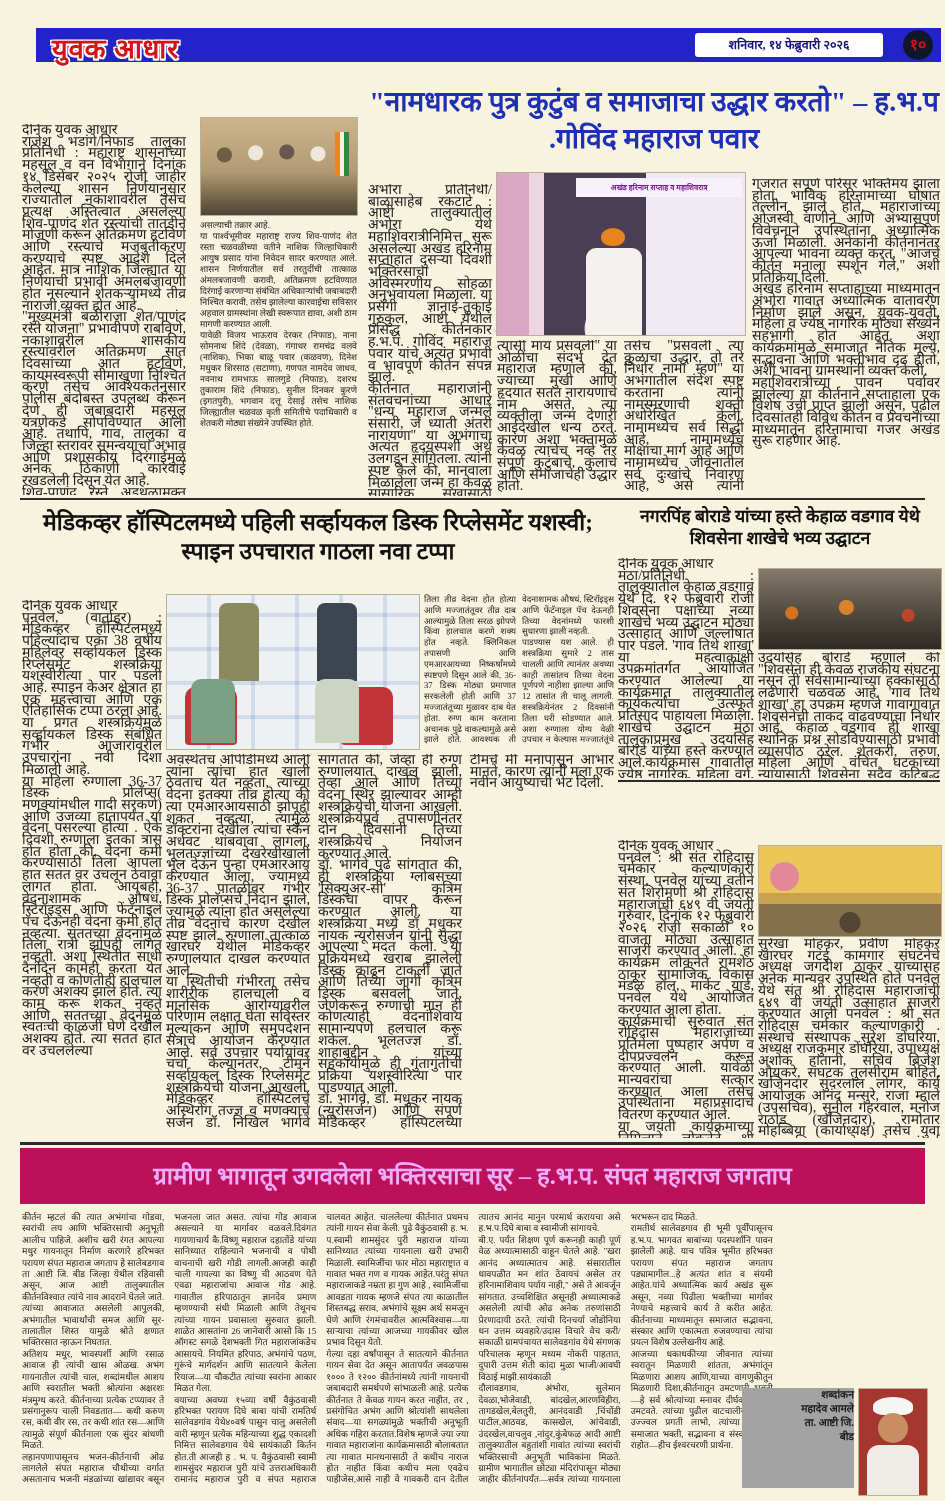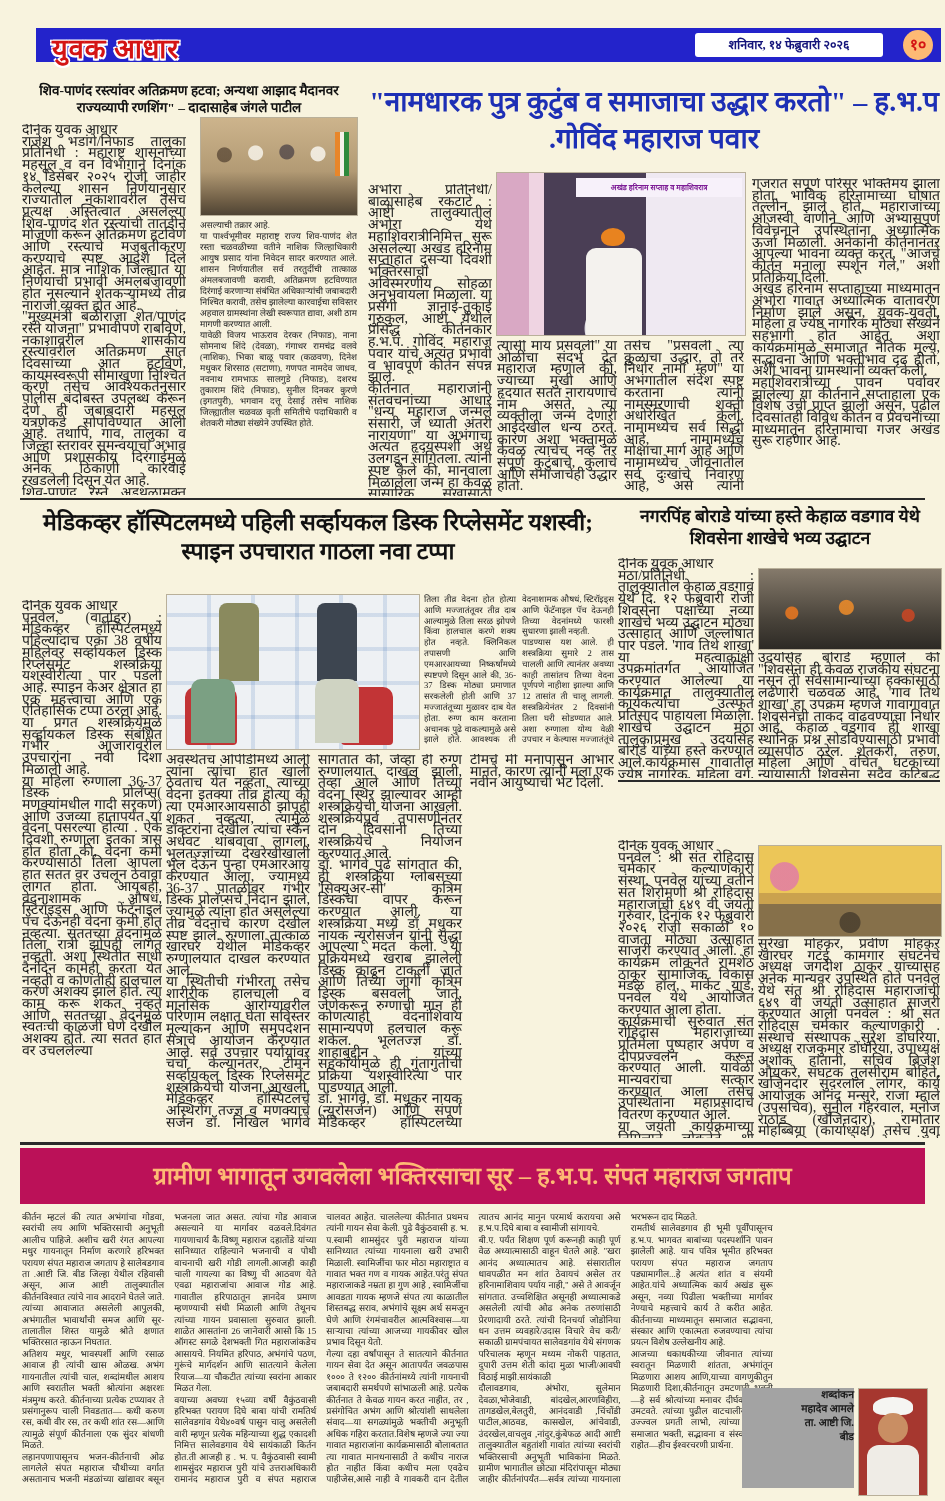--- a/index.html
+++ b/index.html
@@ -15,21 +15,21 @@
   .logo{
     position:absolute;left:16px;top:1px;font-size:27px;font-weight:bold;color:#d41414;
     letter-spacing:1px;
     text-shadow:-1.5px -1.5px 0 #fff,1.5px -1.5px 0 #fff,-1.5px 1.5px 0 #fff,1.5px 1.5px 0 #fff,0 2px 0 #fff;
   }
   .datebox{
     position:absolute;right:58px;top:5px;width:188px;height:24px;background:#ffffff;border-radius:3px;
     font-size:12.5px;font-weight:bold;color:#14147a;text-align:center;line-height:24px;
   }
   .pagenum{
-    position:absolute;right:8px;top:2px;width:30px;height:30px;background:#fdba74;border-radius:50%;
+    position:absolute;right:8px;top:2px;width:30px;height:30px;background:#0f172a;border-radius:50%;
     font-size:16px;font-weight:bold;color:#d41414;text-align:center;line-height:30px;
   }
   
   .bt{
     position:absolute;font-size:14px;line-height:11.7px;color:#1c1c1c;
     text-align:justify;white-space:pre-line;overflow:hidden;
   }
   .hl{position:absolute;font-weight:bold;color:#111;text-align:center;line-height:1.28;}
   .hl-a{left:22px;top:82px;width:334px;font-size:13.5px;}
   .hl-b{left:368px;top:84px;width:572px;font-size:28px;color:#1d2fb5;line-height:1.32;}
@@ -50,21 +50,21 @@
   .col-e2{left:758px;top:938px;width:182px;height:200px;}
   .cols-f{left:22px;top:1212px;width:903px;height:285px;column-count:6;column-gap:10px;column-fill:auto;font-size:9px;line-height:11.4px;}
   
   .rule{position:absolute;background:#2a2a2a;}
   .rule-top{left:20px;top:498px;width:905px;height:2px;}
   .rule-d{left:618px;top:780px;width:322px;height:1.5px;}
   .rule-banner{left:20px;top:1142px;width:905px;height:2.5px;}
   
   .banner{
     position:absolute;left:20px;top:1148px;width:905px;height:56px;background:#bb1158;
-    color:#fdba74;font-weight:bold;font-size:24px;text-align:center;line-height:56px;
+    color:#f0abfc;font-weight:bold;font-size:24px;text-align:center;line-height:56px;
   }
   
   .credit{
     position:absolute;left:742px;top:1388px;width:112px;height:100px;background:#a3a3a3;
     font-size:10.5px;font-weight:bold;color:#1c1c1c;text-align:right;white-space:pre-line;line-height:14px;
   }
   
   .photo{position:absolute;overflow:hidden;border:1px solid #b9b09a;}
   .ph-a{left:200px;top:117px;width:156px;height:97px;
     background:
@@ -116,21 +116,20 @@
 <body>
 
 <div class="page">
 
   <div class="masthead">
     <div class="logo">युवक आधार</div>
     <div class="datebox">शनिवार, १४ फेब्रुवारी २०२६</div>
     <div class="pagenum">१०</div>
   </div>
 
-  <div class="hl hl-a">शिव-पाणंद रस्त्यांवर अतिक्रमण हटवा; अन्यथा आझाद मैदानवर राज्यव्यापी रणशिंग" – दादासाहेब जंगले पाटील</div>
   <div class="bt col-a1">दैनिक युवक आधार
 राजेश भडांगे/निफाड तालुका प्रतिनिधी : महाराष्ट्र शासनाच्या महसूल व वन विभागाने दिनांक १४ डिसेंबर २०२५ रोजी जाहीर केलेल्या शासन निर्णयानुसार राज्यातील नकाशावरील तसेच प्रत्यक्ष अस्तित्वात असलेल्या शिव-पाणंद शेत रस्त्यांची तातडीने मोजणी करून अतिक्रमण हटविणे आणि रस्त्याचे मजबुतीकरण करण्याचे स्पष्ट आदेश दिले आहेत. मात्र नाशिक जिल्ह्यात या निर्णयाची प्रभावी अंमलबजावणी होत नसल्याने शेतकऱ्यांमध्ये तीव्र नाराजी व्यक्त होत आहे.
 "मुख्यमंत्री बळीराजा शेत/पाणंद रस्ते योजना" प्रभावीपणे राबविणे, नकाशावरील शासकीय रस्त्यांवरील अतिक्रमण सात दिवसांच्या आत हटविणे, कायमस्वरूपी सीमाखुणा निश्चित करणे तसेच आवश्यकतेनुसार पोलीस बंदोबस्त उपलब्ध करून देणे ही जबाबदारी महसूल यंत्रणेकडे सोपविण्यात आली आहे. तथापि, गाव, तालुका व जिल्हा स्तरावर समन्वयाचा अभाव आणि प्रशासकीय दिरंगाईमुळे अनेक ठिकाणी कारवाई रखडलेली दिसून येत आहे.
 शिव-पाणंद रस्ते अडथळामुक्त नसल्यामुळे शेतकऱ्यांना मशागत, खत-बियाणे वाहतूक आणि पिकांची बाजारपेठेत ने-आण करताना मोठ्या अडचणींना सामोरे जावे लागत आहे. पावसाळ्यात परिस्थिती अधिक गंभीर बनते. परिणामी उत्पादन खर्च वाढून शेतकऱ्यांचे आर्थिक नुकसान होत</div>
   <div class="photo ph-a">
     <div class="flag"></div>
   </div>
   <div class="bt col-a2">असल्याची तक्रार आहे.
 या पार्श्वभूमीवर महाराष्ट्र राज्य शिव-पाणंद शेत रस्ता चळवळीच्या वतीने नाशिक जिल्हाधिकारी आयुष प्रसाद यांना निवेदन सादर करण्यात आले. शासन निर्णयातील सर्व तरतुदींची तात्काळ अंमलबजावणी करावी, अतिक्रमण हटविण्यात दिरंगाई करणाऱ्या संबंधित अधिकाऱ्यांची जबाबदारी निश्चित करावी, तसेच झालेल्या कारवाईचा सविस्तर अहवाल ग्रामस्थांना लेखी स्वरूपात द्यावा, अशी ठाम मागणी करण्यात आली.
 यावेळी विजय भाऊराव देरकर (निफाड), नाना सोमनाथ शिंदे (देवळा), गंगाधर रामचंद्र वलवे (नाशिक), भिका बाळू पवार (कळवण), दिनेश मधुकर शिरसाठ (सटाणा), गणपत नामदेव जाधव, नवनाथ रामभाऊ सालगुडे (निफाड), दशरथ तुकाराम शिंदे (निफाड), सुनील दिनकर कुरणे (इगतपुरी), भगवान दत्तू देसाई तसेच नाशिक जिल्ह्यातील चळवळ कृती समितीचे पदाधिकारी व शेतकरी मोठ्या संख्येने उपस्थित होते.</div>

